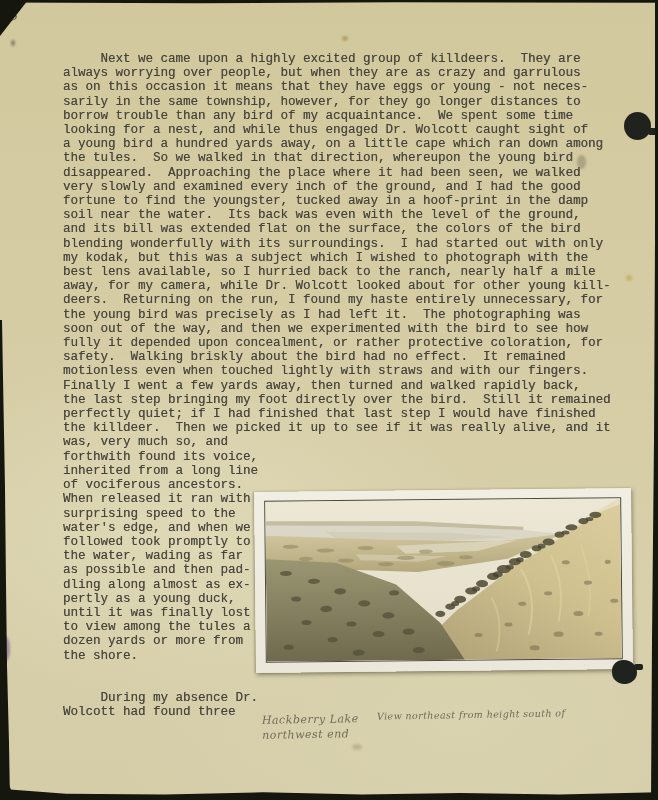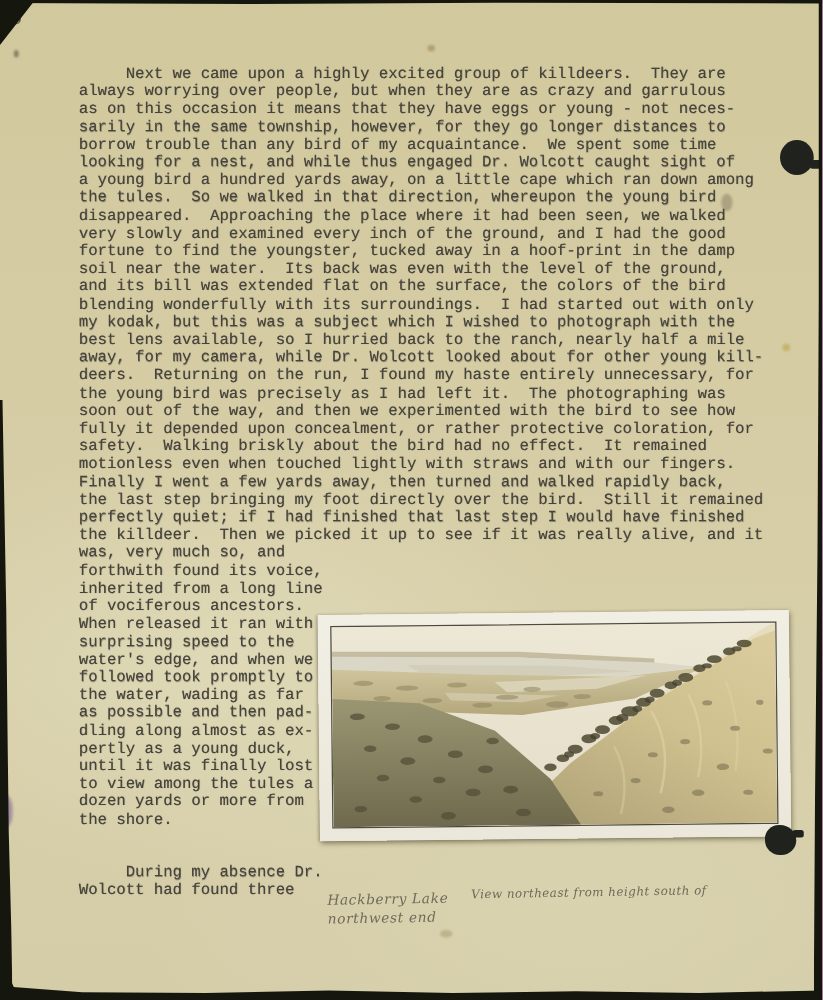--- a/index.html
+++ b/index.html
@@ -1,19 +1,19 @@
 <!DOCTYPE html>
 <html><head>
 <meta charset="utf-8">
 <style>
   * { margin:0; padding:0; box-sizing:border-box; }
   html,body { width:658px; height:800px; overflow:hidden; }
   body { background:#15170f; font-family:"Liberation Sans", sans-serif; }
 
-  .scan { position:relative; width:658px; height:800px; background:#f0abfc; }
+  .scan { position:relative; width:658px; height:800px; background:#3b82f6; }
 
   .page {
     position:absolute; inset:0;
     background:
       radial-gradient(ellipse 420px 260px at 28% 66%, rgba(233,229,200,0.45), rgba(233,229,200,0) 70%),
       radial-gradient(ellipse 500px 300px at 70% 90%, rgba(225,220,190,0.35), rgba(225,220,190,0) 70%),
       linear-gradient(180deg, #d2c89d 0%, #d5cca4 35%, #d7cfa9 68%, #d5cda8 100%);
   }
 
   .page-number {

